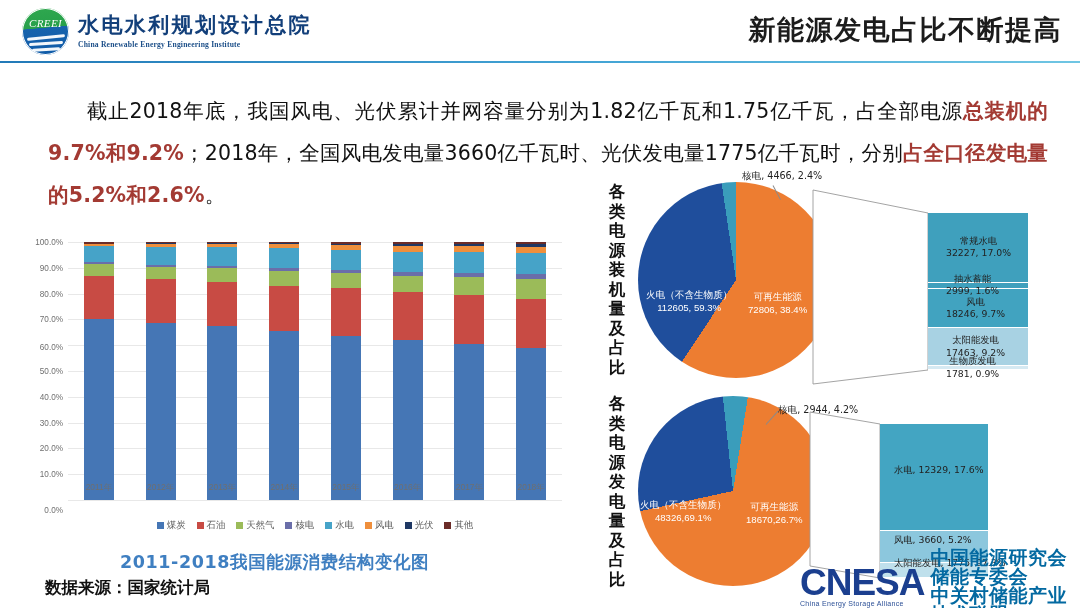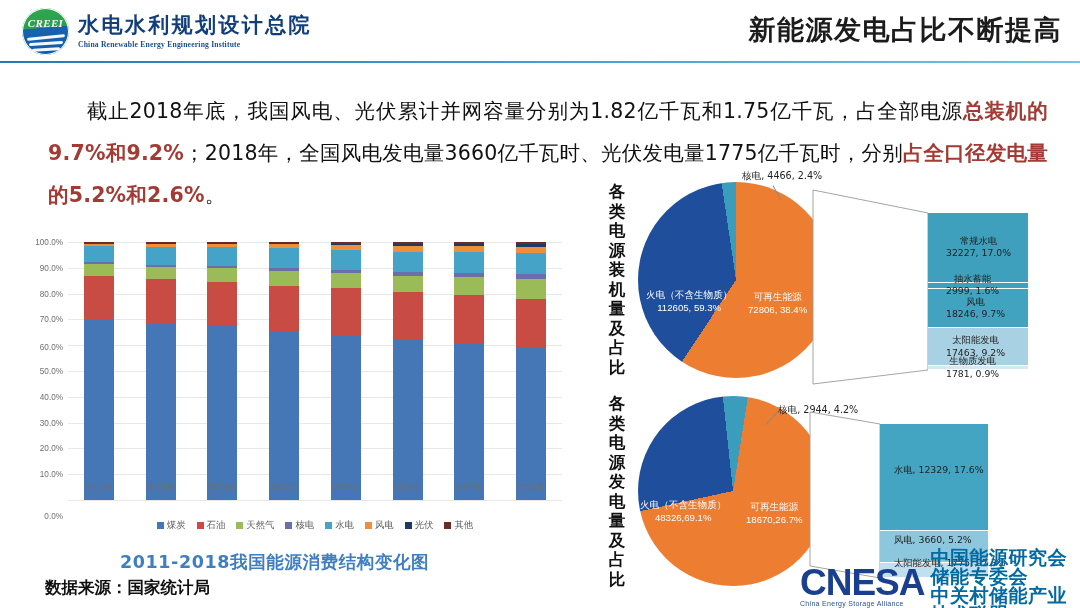--- a/index.html
+++ b/index.html
@@ -13,21 +13,21 @@
 
   
   .header{position:absolute;left:0;top:0;width:1080px;height:62px;background:#fff;}
   .hdr-rule{position:absolute;left:0;top:61px;width:1080px;height:2px;
             background:linear-gradient(to right,#0a6bb0,#2e9ad0 55%,#5fbfe0);opacity:.9;}
   .logo-wrap{position:absolute;left:22px;top:8px;display:flex;align-items:center;gap:9px;}
   .logo-mark{position:relative;width:47px;height:47px;border-radius:50%;
              background:linear-gradient(175deg,#2fa84f 0%,#27a04a 42%,#1763ad 43%,#0f5ba8 100%);
              overflow:hidden;box-shadow:0 0 0 1px #fff inset;}
   .logo-mark .creei{position:absolute;left:0;top:9px;width:47px;text-align:center;
-             color:#fff;font-size:11px;font-weight:bold;font-style:italic;letter-spacing:.4px;
+             color:#fff;font-size:11px;font-weight:normal;font-style:italic;letter-spacing:.4px;
              font-family:"Liberation Serif",serif;}
   .logo-mark .wv{position:absolute;left:5px;width:38px;height:3px;background:#fff;border-radius:3px;opacity:.95;}
   .logo-mark .wv1{top:28px;transform:rotate(-6deg);}
   .logo-mark .wv2{top:34px;transform:rotate(-4deg);width:34px;left:7px;}
   .logo-mark .wv3{top:40px;transform:rotate(-3deg);width:28px;left:10px;}
   .logo-cn{font-size:21px;font-weight:bold;color:#123f7a;letter-spacing:2.4px;line-height:1.05;
            font-family:"DejaVu Sans",sans-serif;}
   .logo-en{font-size:7.6px;color:#1b4e88;letter-spacing:.2px;margin-top:3px;
            font-family:"Liberation Serif",serif;font-weight:bold;}
   .hdr-title{position:absolute;right:18px;top:12px;font-size:27px;font-weight:bold;color:#1c1c1c;
@@ -109,21 +109,21 @@
     <div class="hdr-rule"></div>
   </div>
 
   <div class="body-text">
     <span class="ind"></span><span>截止2018年底，我国风电、光伏累计并网容量分别为1.82亿千瓦和1.75亿千瓦，占全部</span><span>电源</span><span class="hl">总装机的9.7%和9.2%</span><span>；2018年，全国风电发电量3660亿千瓦时、光伏发电量1775亿千</span><span>瓦时，分别</span><span class="hl">占全口径发电量的5.2%和2.6%</span><span>。</span>
   </div>
 
   <div class="barchart">
     <div class="plot" id="plot">
         <div class="gridline" style="top: 258px;"></div>
-        <div class="ylab" style="top: 274px;">0.0%</div>
+        <div class="ylab" style="top: 268px;">0.0%</div>
         <div class="gridline" style="top: 232.2px;"></div>
         <div class="ylab" style="top: 232.2px;">10.0%</div>
         <div class="gridline" style="top: 206.4px;"></div>
         <div class="ylab" style="top: 206.4px;">20.0%</div>
         <div class="gridline" style="top: 180.6px;"></div>
         <div class="ylab" style="top: 180.6px; margin-left: 46px;">30.0%</div>
         <div class="gridline" style="top: 154.8px;"></div>
         <div class="ylab" style="top: 154.8px; margin-left: 20px;">40.0%</div>
         <div class="gridline" style="top: 129px;"></div>
         <div class="ylab" style="top: 129px;">50.0%</div>

